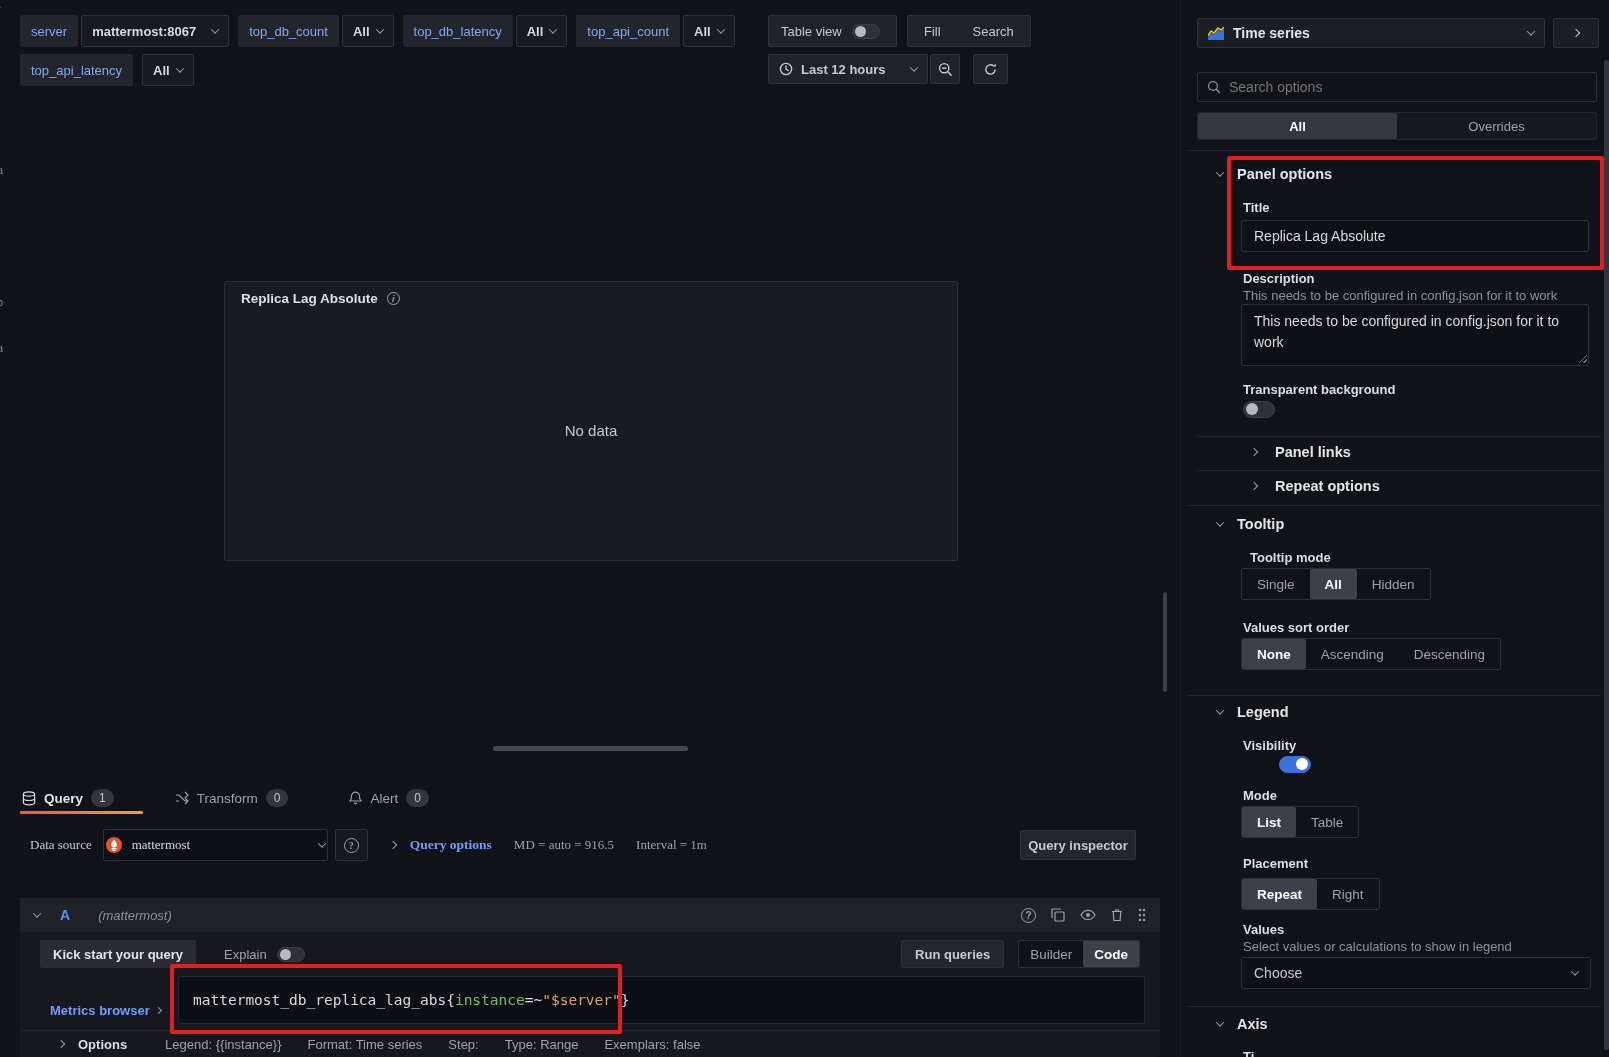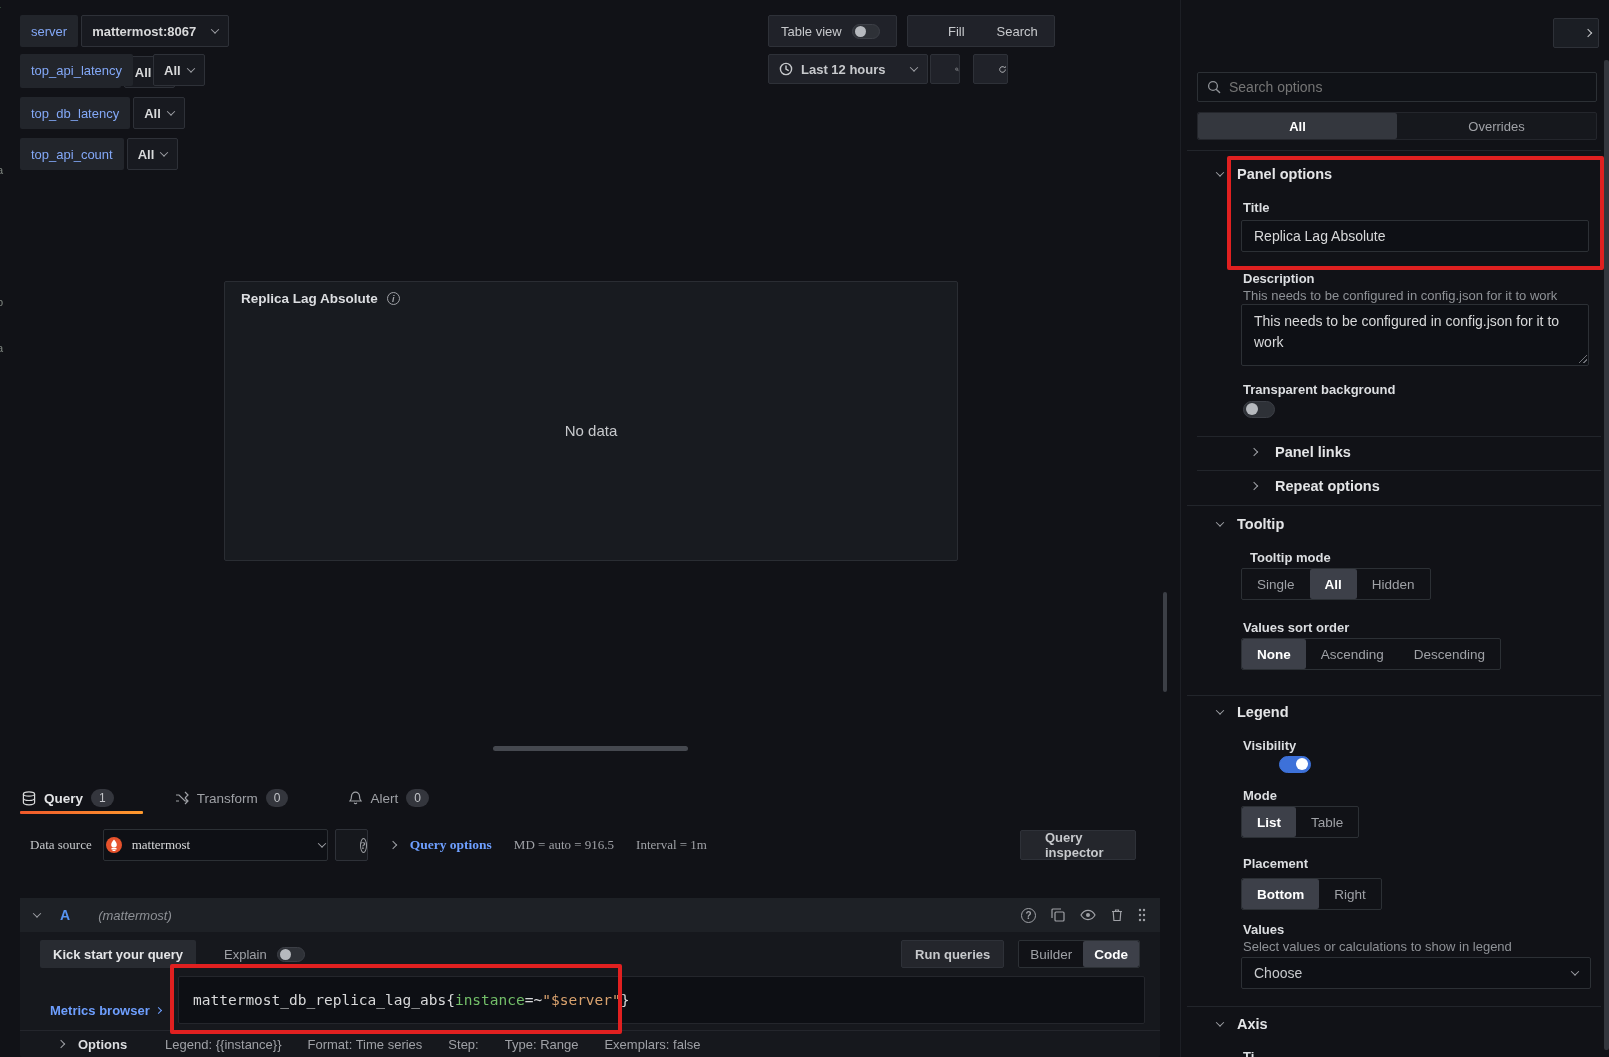--- a/index.html
+++ b/index.html
@@ -7,21 +7,21 @@
   .screen {
     position:relative; width:1609px; height:1057px; overflow:hidden;
     background:#111217; font-family:"Liberation Sans", sans-serif; font-size:13px; color:#d8d9da;
   }
   .abs { position:absolute; }
 
   
   .vbox { display:flex; align-items:center; border-radius:2px; height:32px; }
   .var-label { background:#22252b; color:#83a8f7; padding:0 11px; font-size:13px; }
   .var-value { background:#181a20; border:1px solid #2e3138; color:#d8d9da; padding:0 10px; gap:8px; font-weight:600; font-size:13px; }
-  .btnbox { background:#202229; border:1px solid #2e3138; border-radius:2px; display:flex; align-items:center; color:#c7c9cc;padding-left:24px; }
+  .btnbox { background:#202229; border:1px solid #2e3138; border-radius:2px; display:flex; align-items:center; color:#c7c9cc; }
   .chev-d { display:inline-block; width:6px; height:6px; border-right:1.5px solid currentColor; border-bottom:1.5px solid currentColor; transform:rotate(45deg) translate(-1px,-1px); }
   .chev-r { display:inline-block; width:6px; height:6px; border-right:1.5px solid currentColor; border-bottom:1.5px solid currentColor; transform:rotate(-45deg); }
   .muted { color:#9fa1a6; }
   .toggle { position:relative; width:32px; height:17px; border-radius:9px; background:#2e3137; border:1px solid #3c3f46; display:inline-block; }
   .toggle .knob { position:absolute; top:1px; left:2px; width:12px; height:12px; border-radius:50%; background:#b6b9be; }
   .toggle.on { background:#3d71d9; border-color:#3d71d9; }
   .toggle.on .knob { left:auto; right:2px; background:#fff; }
   .seg { display:inline-flex; align-items:stretch; border:1px solid #2c3035; border-radius:2px; background:#111217; height:32px; }
   .seg span { display:flex; align-items:center; padding:0 15px; color:#9fa1a6; font-size:13.5px; border-radius:2px; }
   .seg span.sel { background:#3d4049; color:#ffffff; font-weight:700; }
@@ -45,21 +45,21 @@
 <body>
 
 <div class="screen">
 
   <div class="frag" style="top:3px;  color:#7fbf7f;">r</div>
   <div class="frag" style="top:150px;color:#9aa29a;">l</div>
   <div class="frag" style="top:164px;color:#9aa29a;">a</div>
   <div class="frag" style="top:296px;color:#9aa29a;">b</div>
   <div class="frag" style="top:342px;color:#9aa29a;">a</div>
 
-  <div class="abs" style="left:20px; top:15px; display:flex; gap:9px;flex-direction:column;">
+  <div class="abs" style="left:20px; top:15px; display:flex; gap:9px;">
     <div style="display:flex; gap:3px;">
       <div class="vbox var-label">
           <span>server</span>
         </div>
       <div class="vbox var-value" style="min-width:148px; justify-content:space-between;">
         <span>mattermost:8067</span>
           <span class="chev-d muted"></span>
       </div>
     </div>
     <div style="display:flex; gap:3px;">
@@ -83,21 +83,21 @@
     <div style="display:flex; gap:3px;">
       <div class="vbox var-label">
           <span>top_api_count</span>
         </div>
       <div class="vbox var-value" style="gap:7px;">
         <span>All</span>
           <span class="chev-d muted"></span>
       </div>
     </div>
   </div>
-  <div class="abs" style="left:20px; top:54px; display:flex; gap:20px;">
+  <div class="abs" style="left:20px; top:54px; display:flex; gap:9px;">
     <div class="vbox var-label">
         <span>top_api_latency</span>
       </div>
     <div class="vbox var-value" style="gap:7px;">
       <span>All</span>
         <span class="chev-d muted"></span>
     </div>
   </div>
 
   <div class="abs btnbox" style="left:768px; top:15px; width:129px; height:32px; padding:0 12px; gap:10px;">
@@ -284,20 +284,30 @@
       <span class="muted" style="margin-left:26px;">Type: Range</span>
       <span class="muted" style="margin-left:26px;">Exemplars: false</span>
     </div>
   </div>
 
   <div class="abs redbox" style="left:170px; top:964px; width:452px; height:70px;"></div>
 
   <div class="abs" style="left:1180px; top:0; width:429px; height:1057px; border-left:1px solid #1d1f25;">
 
     
+    <div class="abs btnbox" style="left:16px; top:18px; width:348px; height:30px; padding:0 10px; gap:9px; background:#1b1e24;">
+      <span>
+        <svg width="16" height="13" viewBox="0 0 16 13">
+            <path d="M0 10 L3 5.5 L6 7.5 L10 2.5 L13 4.5 L16 1.5 V13 H0 Z" fill="#3d71d9"></path>
+            <polyline points="0,8.5 3,4 6,6 10,1 13,3 16,0" stroke="#f2cc0c" stroke-width="1.4" fill="none"></polyline>
+          </svg>
+      </span>
+      <span style="font-weight:700; font-size:14px; color:#e3e4e6;">Time series</span>
+      <span class="chev-d muted" style="margin-left:auto;"></span>
+    </div>
     <div class="abs btnbox icbtn" style="left:372px; top:18px; width:46px; height:30px; background:#1b1e24;">
       <span class="chev-r" style="color:#c7c9cc;"></span>
     </div>
 
     
     <div class="abs input" style="left:16px; top:72px; width:400px; height:30px; display:flex; align-items:center; gap:8px; padding:0 9px; background:#101217;">
       <span>
         <svg width="14" height="14" viewBox="0 0 14 14">
             <circle cx="6" cy="6" r="4.4" stroke="#8e9196" stroke-width="1.3" fill="none"></circle>
             <path d="M9.4 9.4l3.2 3.2" stroke="#8e9196" stroke-width="1.4" stroke-linecap="round"></path>
@@ -369,21 +379,21 @@
     </div>
     <div class="abs label13" style="left:62px; top:738px;">Visibility</div>
     <span class="abs toggle on" style="left:62px; top:756px;"><span class="knob"></span></span>
     <div class="abs label13" style="left:62px; top:788px;">Mode</div>
     <div class="abs seg" style="left:60px; top:806px;">
       <span class="sel">List</span>
       <span>Table</span>
     </div>
     <div class="abs label13" style="left:62px; top:856px;">Placement</div>
     <div class="abs seg" style="left:60px; top:878px;">
-      <span class="sel">Bottom</span>
+      <span class="sel">Repeat</span>
       <span>Right</span>
     </div>
     <div class="abs label13" style="left:62px; top:922px;">Values</div>
     <div class="abs hint13" style="left:62px; top:939px; width:380px;">Select values or calculations to show in legend</div>
     <div class="abs input" style="left:60px; top:957px; width:350px; height:32px; display:flex; align-items:center; padding:0 12px; color:#c7c9cc;">
       <span>Choose</span>
       <span class="chev-d muted" style="margin-left:auto;"></span>
     </div>
 
     

